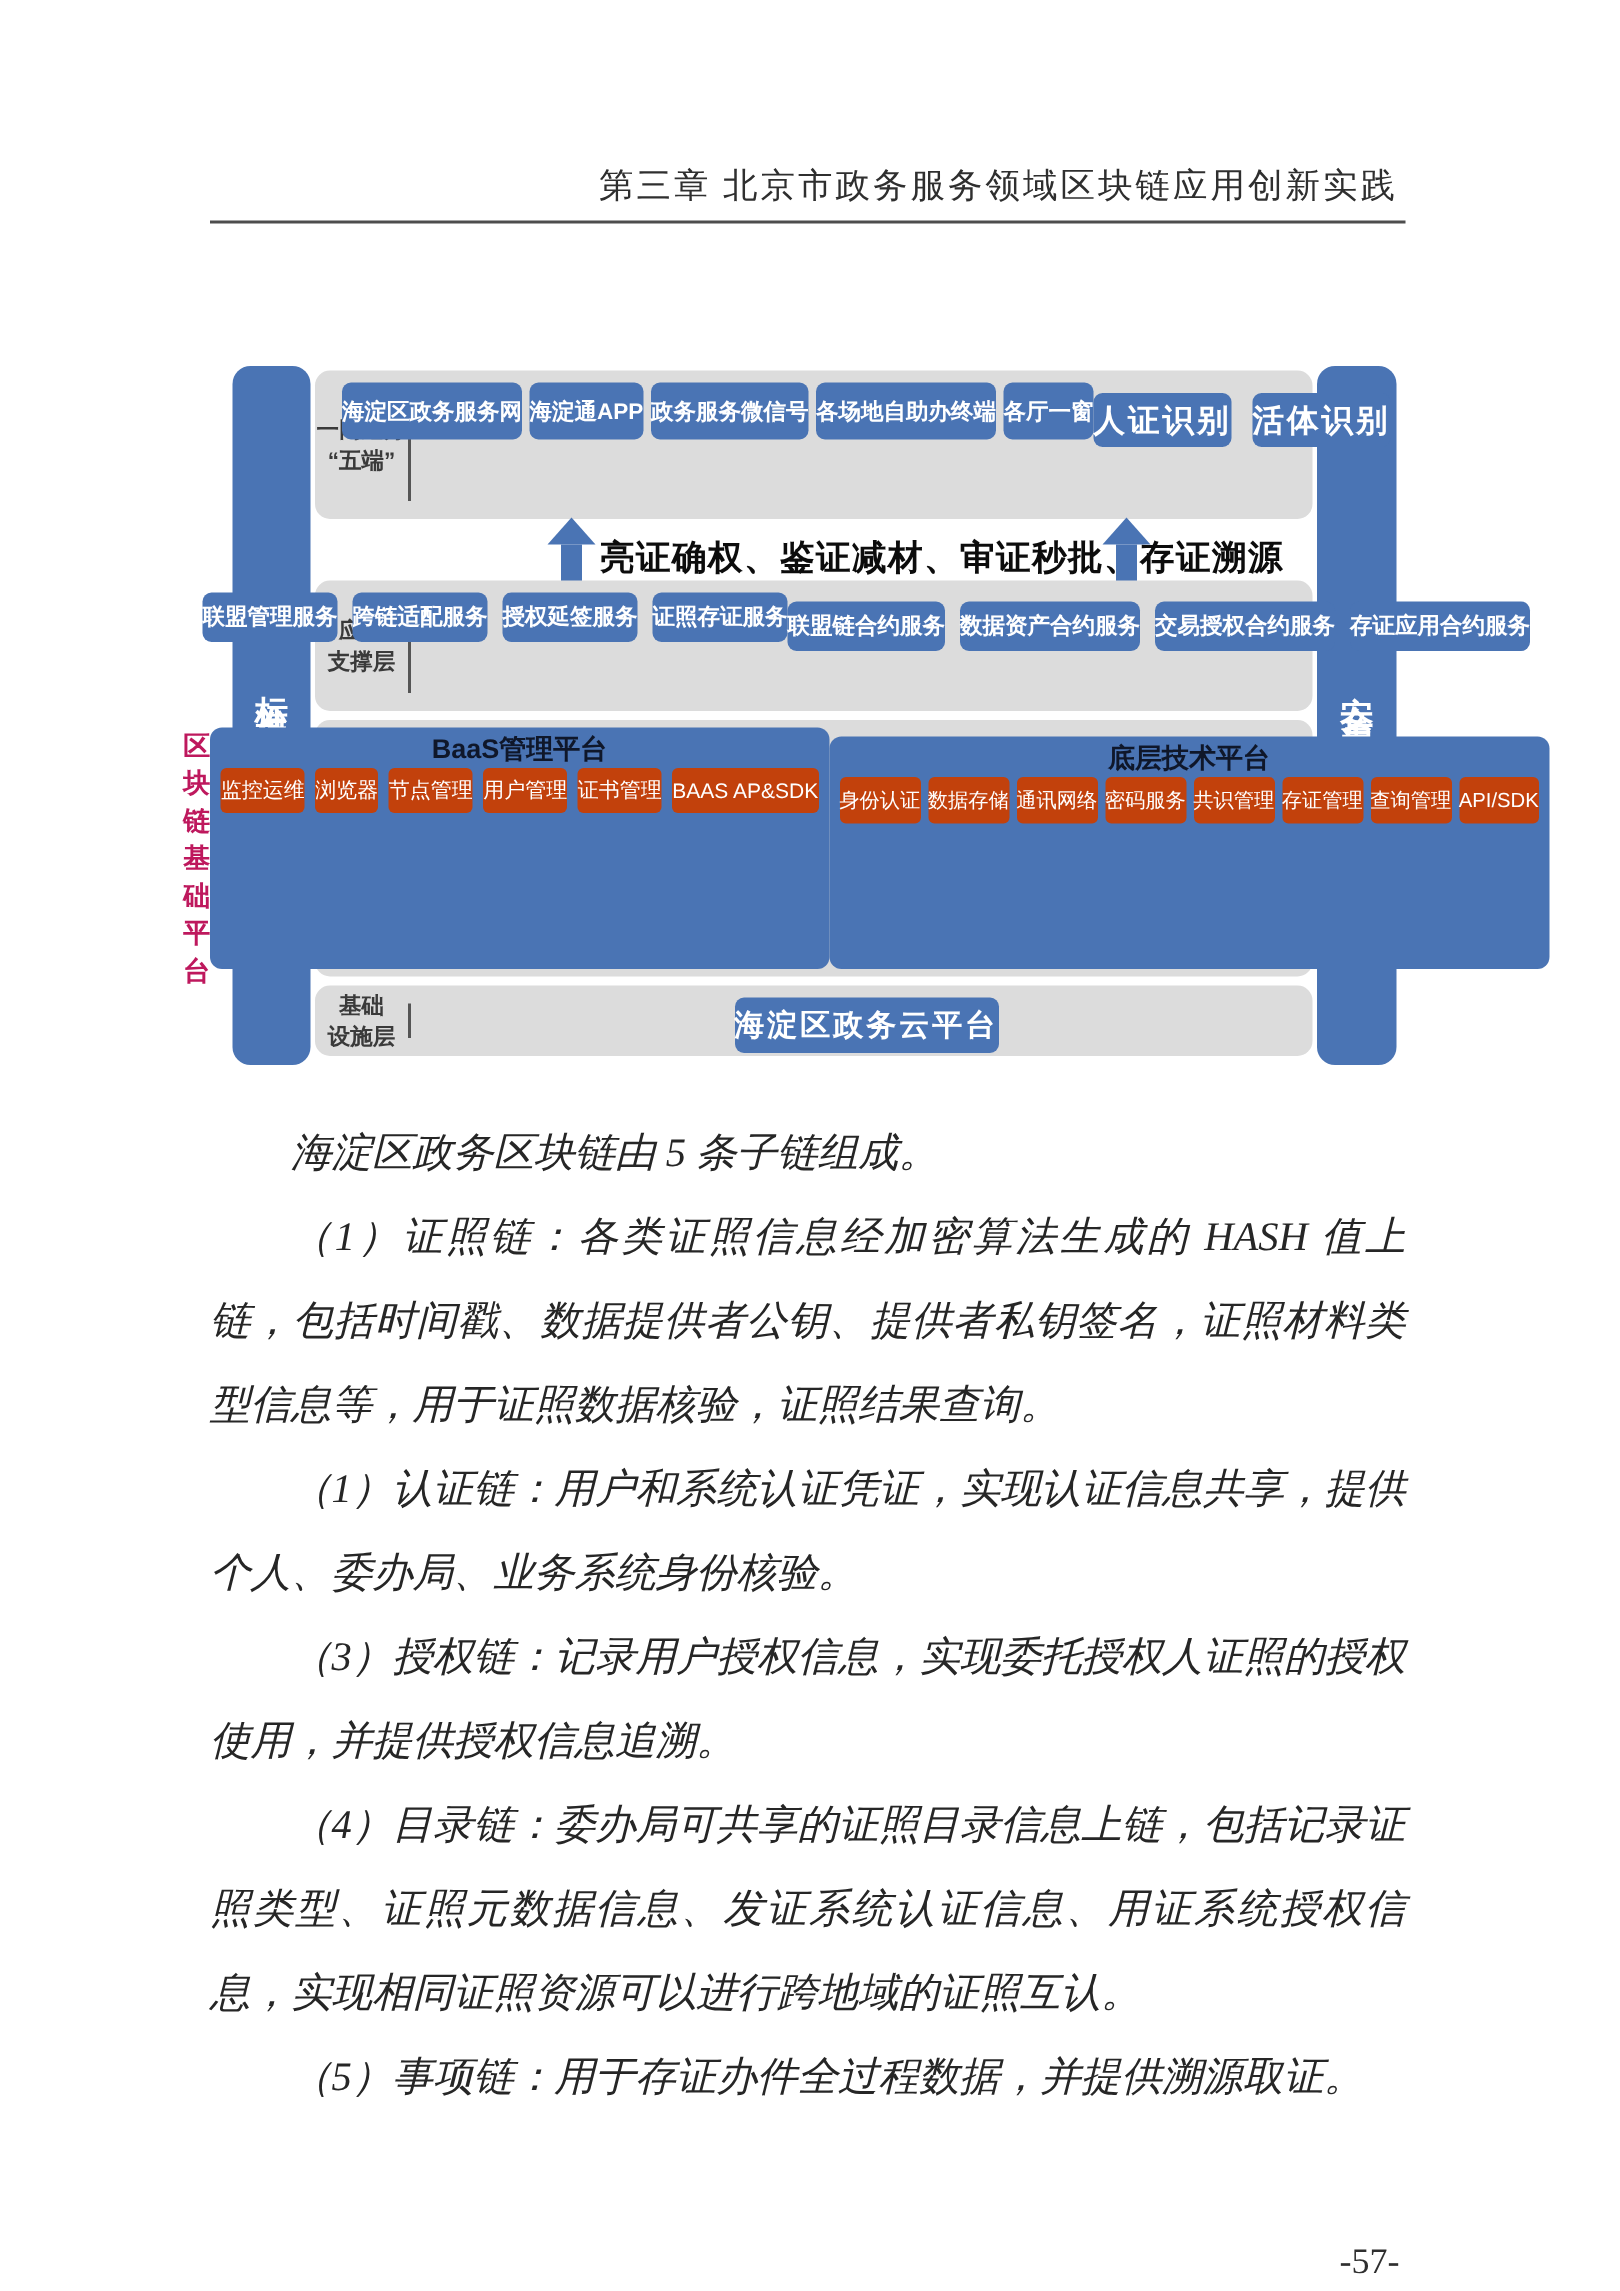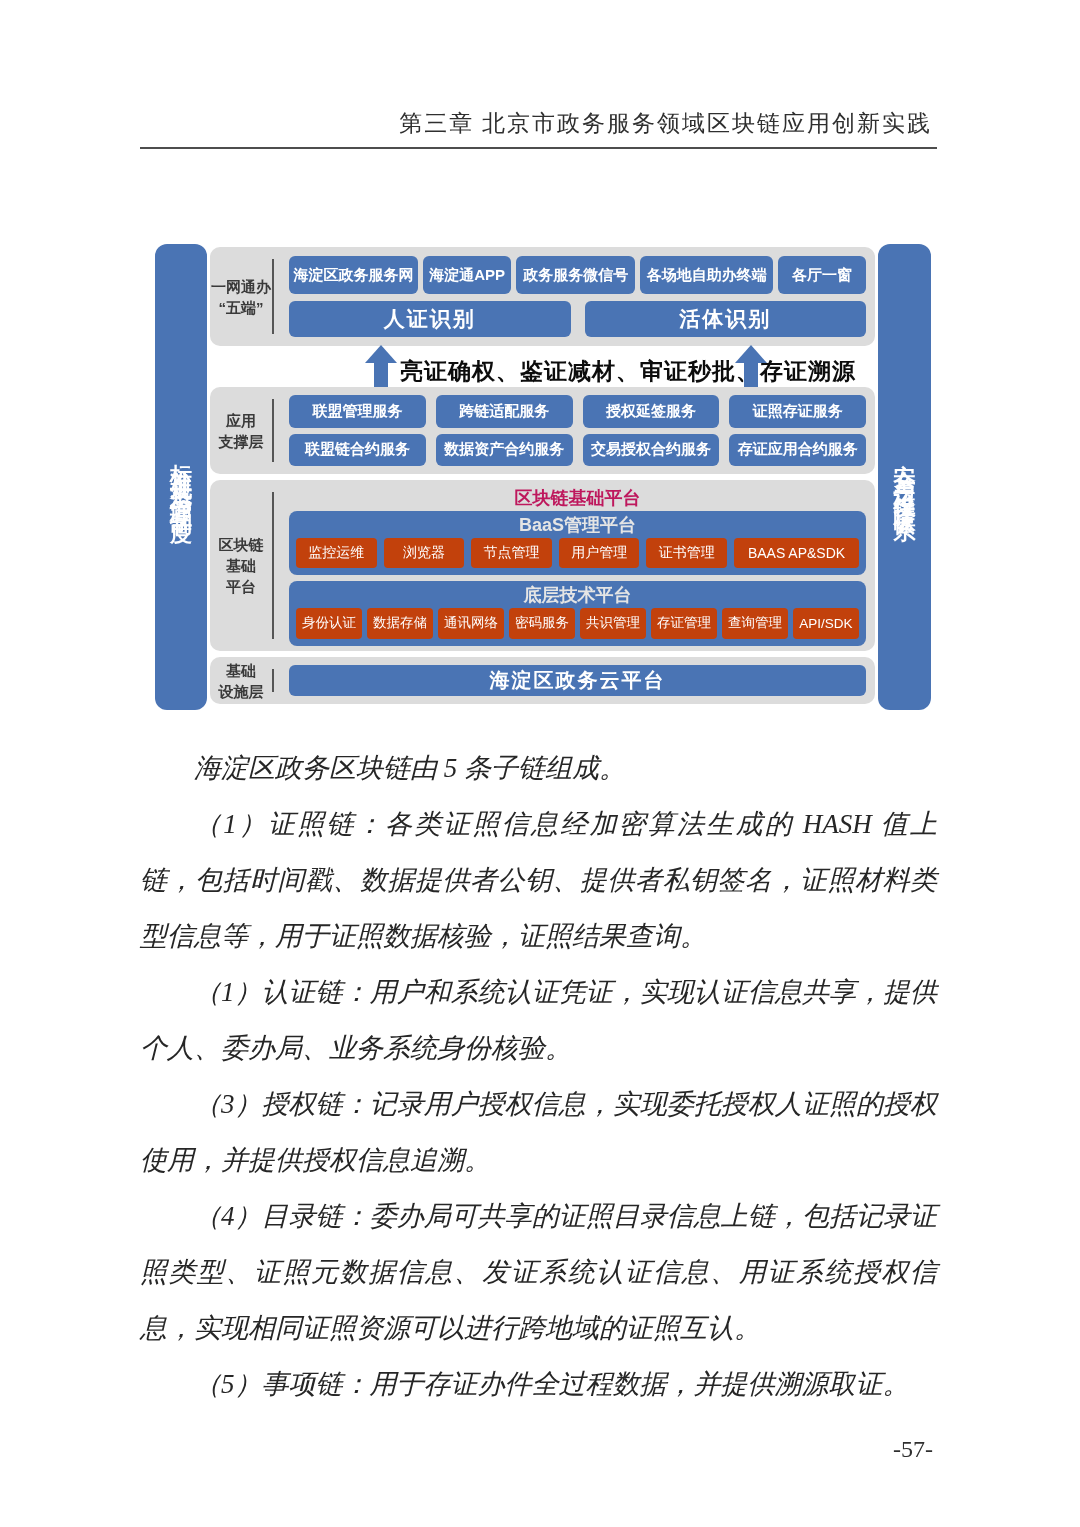--- a/index.html
+++ b/index.html
@@ -40,21 +40,21 @@
     display:flex; align-items:stretch;
   }
   .layer-label {
     width:62px; display:flex; align-items:center; justify-content:center;
     text-align:center; white-space:pre-line;
     font-size:15px; font-weight:bold; color:#3a3a3a; line-height:1.4;
     flex:0 0 62px;
   }
   .vline { width:2px; background:#555; margin:12px 6px 12px 0; flex:0 0 2px; }
   .sec-content {
-    flex:1 1 auto; padding:8px 9px; display:flex; flex-direction:column;
+    flex:1 1 auto; padding:8px 9px; display:flex; flex-direction:row;
     justify-content:center; min-width:0;
   }
 
   .bb {
     background:#4a74b4; color:#fff; border-radius:6px;
     display:flex; align-items:center; justify-content:center;
     text-align:center; white-space:nowrap;
   }
   .chip {
     background:#c2410c; color:#fff; border-radius:4px;
@@ -95,21 +95,21 @@
   
   .sec3 { top:236px; height:171px; }
   .sec3 .sec-content { padding:5px 9px; }
   .bc-title {
     text-align:center; font-size:18px; font-weight:bold; color:#be185d;
     height:25px; line-height:25px;
   }
   .blue-wrap { background:#4a74b4; border-radius:8px; padding:1px 7px 7px; }
   .blue-wrap + .blue-wrap { margin-top:6px; }
   .blue-wrap .bw-title {
-    text-align:center; color:#e5e5e5; font-size:18px; font-weight:bold;
+    text-align:center; color:#0f172a; font-size:18px; font-weight:bold;
     height:26px; line-height:26px;
   }
   .chips { display:flex; gap:7px; }
   .chips .chip { flex:1; height:30px; font-size:14px; }
   .chips .chip.wide { flex:1.55; }
   .chips.tech { gap:5px; }
   .chips.tech .chip { height:31px; font-size:13.5px; }
 
   
   .sec4 { top:413px; height:47px; }
@@ -120,21 +120,21 @@
     position:absolute; left:140px; top:740px; width:797px;
     font-family:"Liberation Serif", serif;
     font-size:27px; line-height:56px; color:#262626;
     text-align:justify;
     font-style:italic;
   }
   .body-text p { margin:0; text-indent:2em; }
 
   
   .page-number {
-    position:absolute; top:1436px; right:147px;
+    position:absolute; top:1495px; right:147px;
     font-family:"Liberation Serif", serif; font-size:24px; color:#2f2f2f;
   }
 </style>
 </head>
 <body>
 
 <div class="page">
 
   <div class="chapter-title">第三章  北京市政务服务领域区块链应用创新实践</div>
   <div class="header-rule"></div>

